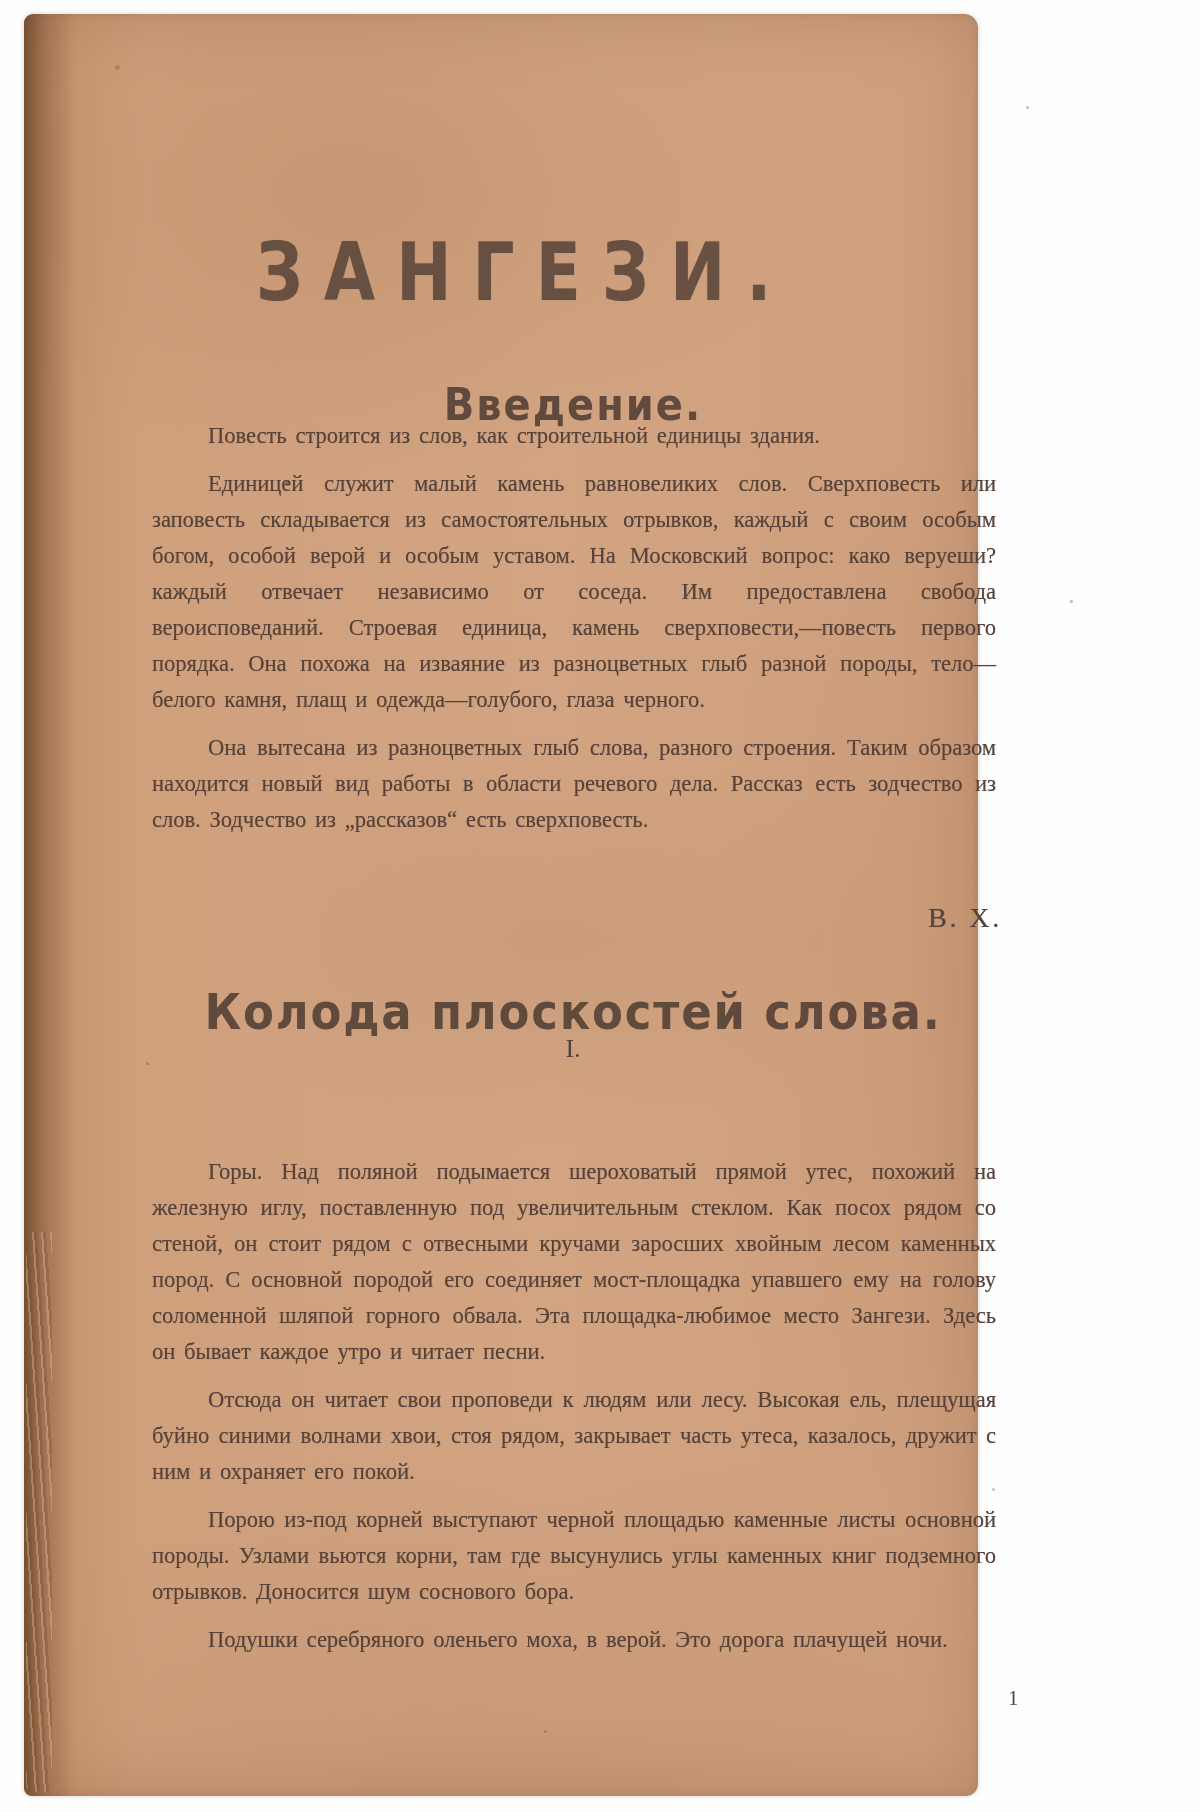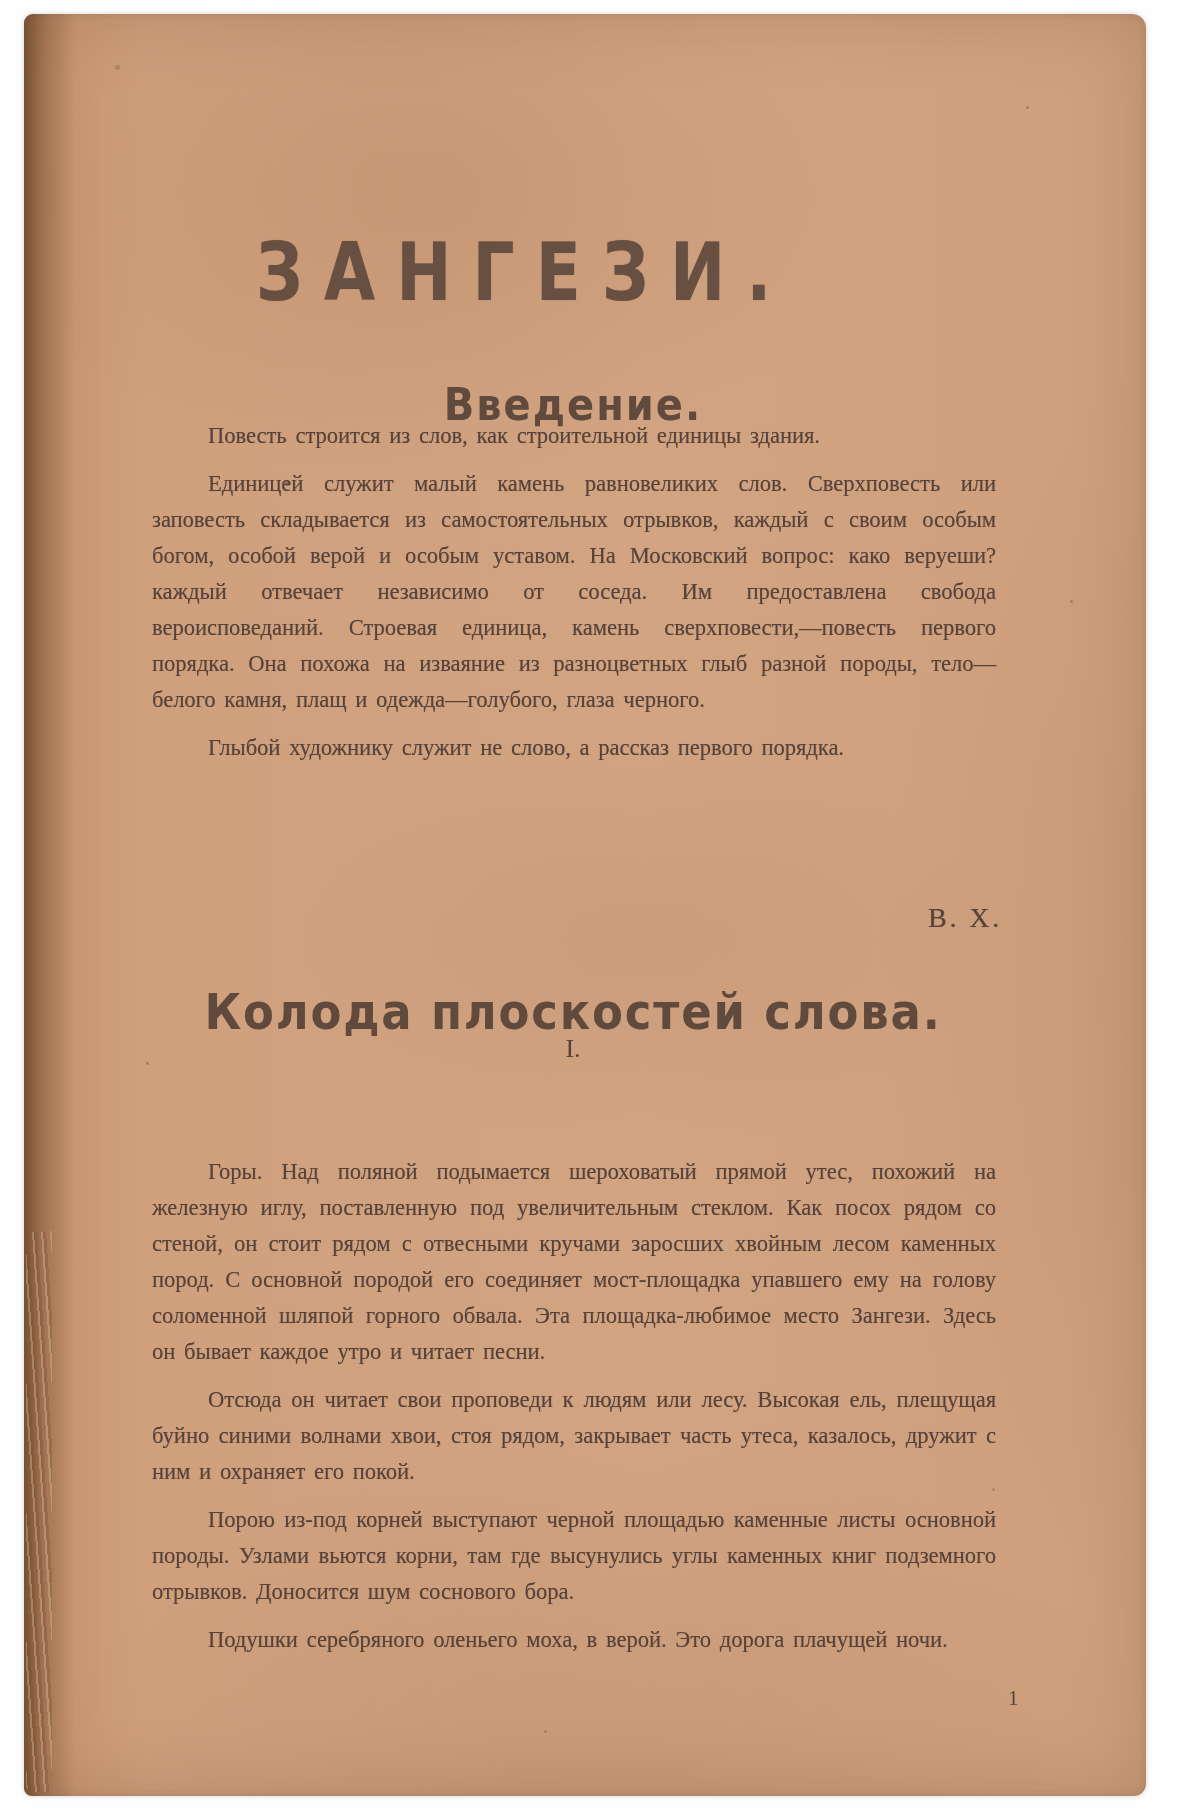--- a/index.html
+++ b/index.html
@@ -3,21 +3,21 @@
 <meta charset="utf-8">
 <style>
   html,body{margin:0;padding:0;}
   body{
     width:1200px;height:1812px;position:relative;overflow:hidden;
     background:#fefefe;
     font-family:"Liberation Serif", serif;
   }
   
   .paper{
-    position:absolute;left:24px;top:14px;width:1122px;height:1782px;
+    position:absolute;left:24px;top:14px;width:954px;height:1782px;
     background:
       radial-gradient(ellipse 620px 420px at 36% 10%, rgba(176,126,92,0.30), rgba(0,0,0,0) 70%),
       radial-gradient(ellipse 900px 650px at 52% 103%, rgba(168,118,86,0.28), rgba(0,0,0,0) 65%),
       radial-gradient(ellipse 420px 900px at 102% 55%, rgba(182,134,102,0.22), rgba(0,0,0,0) 70%),
       radial-gradient(ellipse 500px 300px at 55% 52%, rgba(160,112,84,0.14), rgba(0,0,0,0) 70%),
       linear-gradient(90deg, #a87a54 0px, #bd8d66 16px, #c99772 48px, #d0a07d 120px, #d2a482 55%, #cf9f7d 100%);
     border-radius:9px 14px 12px 8px;
     box-shadow: inset 0 0 70px rgba(135,90,60,0.33), inset 0 0 6px rgba(120,75,45,0.25), 0 0 5px rgba(0,0,0,0.18);
   }
   .spine{
@@ -99,21 +99,21 @@
   <div class="page-edges"></div>
   <div class="specks"></div>
 
   <h1 class="title">ЗАНГЕЗИ.</h1>
 
   <h2 class="intro-heading">Введение.</h2>
 
   <div class="body-block intro-block">
     <p>Повесть строится из слов, как строительной единицы здания.</p>
     <p>Единицей служит малый камень равновеликих слов. Сверхповесть или заповесть складывается из самостоятельных отрывков, каждый с своим особым богом, особой верой и особым уставом. На Московский вопрос: како веруеши? каждый отвечает независимо от соседа. Им предоставлена свобода вероисповеданий. Строевая единица, камень сверхповести,—повесть первого порядка. Она похожа на изваяние из разноцветных глыб разной породы, тело—белого камня, плащ и одежда—голубого, глаза черного.</p>
-    <p>Глыбой художнику служит не слово, а рассказ первого порядка.</p>
+    <p>Она вытесана из разноцветных глыб слова, разного строения. Таким образом находится новый вид работы в области речевого дела. Рассказ есть зодчество из слов. Зодчество из „рассказов“ есть сверхповесть.</p>
   </div>
 
   <div class="signature">В. Х.</div>
 
   <h2 class="chapter-heading">Колода плоскостей слова.</h2>
 
   <div class="section-number">I.</div>
 
   <div class="body-block section-block">
     <p>Горы. Над поляной подымается шероховатый прямой утес, похожий на железную иглу, поставленную под увеличительным стеклом. Как посох рядом со стеной, он стоит рядом с отвесными кручами заросших хвойным лесом каменных пород. С основной породой его соединяет мост-площадка упавшего ему на голову соломенной шляпой горного обвала. Эта площадка-любимое место Зангези. Здесь он бывает каждое утро и читает песни.</p>

